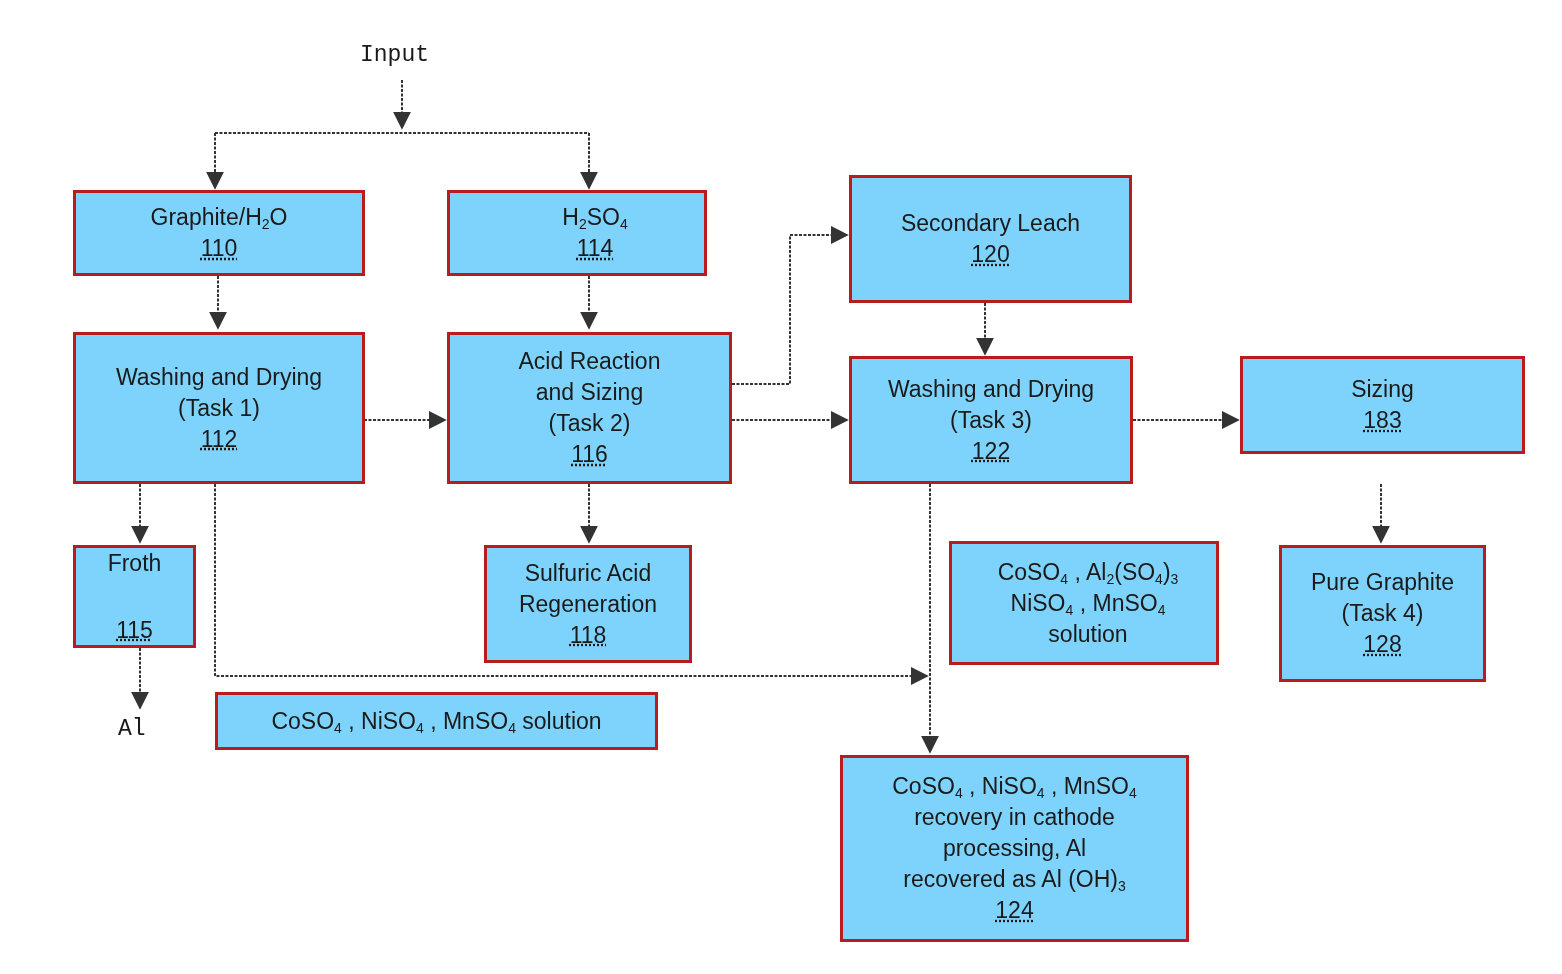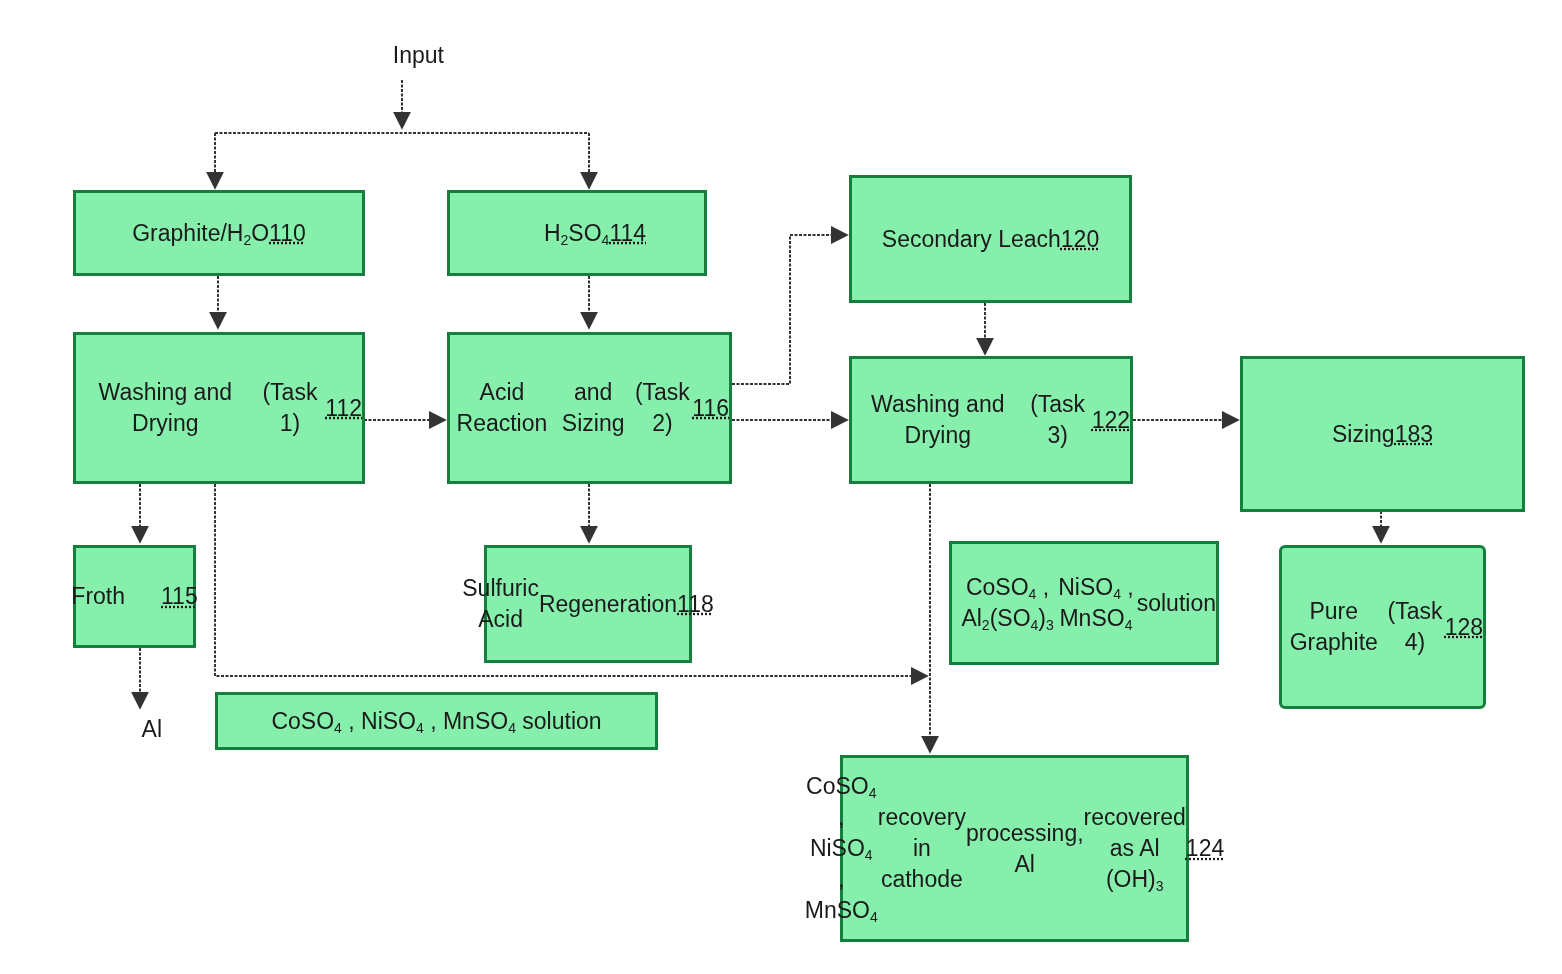--- a/index.html
+++ b/index.html
@@ -1,24 +1,24 @@
 <!DOCTYPE html>
 <html><head>
 <meta charset="utf-8">
 <style>
   html, body { margin:0; padding:0; background:#ffffff; }
   body { width:1562px; height:974px; position:relative; overflow:hidden;
          font-family:"Liberation Sans", sans-serif; color:#1a1a1a; }
   svg.wires { position:absolute; left:0; top:0; width:1562px; height:974px; }
-  .box { position:absolute; box-sizing:border-box; border:3px solid #15803d;
-         background:#86efac; display:flex; flex-direction:row;
+  .box { position:absolute; box-sizing:border-box; border:3px solid #b91c1c;
+         background:#7dd3fc; display:flex; flex-direction:column;
          align-items:center; justify-content:center; text-align:center;
          font-size:23px; line-height:31px; }
   .box .num { text-decoration:underline; text-decoration-style:dotted; }
-  .lbl { position:absolute; font-size:23px; text-align:right; }
+  .lbl { position:absolute; font-size:23px; text-align:left;font-family:Liberation Mono, monospace; }
   sub { font-size:14px; vertical-align:-4px; line-height:0; }
 </style>
 </head>
 <body>
 
 <svg class="wires">
   <defs>
     <marker id="ah" viewBox="0 0 10 10" refX="9" refY="5" markerWidth="9" markerHeight="9" orient="auto">
       <path d="M0,0 L10,5 L0,10 z" fill="#333"></path>
     </marker>
@@ -74,26 +74,26 @@
   <div>Secondary Leach</div>
   <div class="num">120</div>
 </div>
 
 <div class="box" style="left:849px;top:356px;width:284px;height:128px;">
   <div>Washing and Drying</div>
   <div>(Task 3)</div>
   <div class="num">122</div>
 </div>
 
-<div class="box" style="left:1240px;top:356px;width:285px;height:156px;text-align:right;">
+<div class="box" style="left:1240px;top:356px;width:285px;height:98px;text-align:right;">
   <div>Sizing</div>
   <div class="num">183</div>
 </div>
 
-<div class="box" style="left:1279px;top:545px;width:207px;height:164px;border-radius:6px;">
+<div class="box" style="left:1279px;top:545px;width:207px;height:137px;">
   <div>Pure Graphite</div>
   <div>(Task 4)</div>
   <div class="num">128</div>
 </div>
 
 <div class="box" style="left:73px;top:545px;width:123px;height:103px;gap:36px;">
   <div>Froth</div>
   <div class="num">115</div>
 </div>
 

